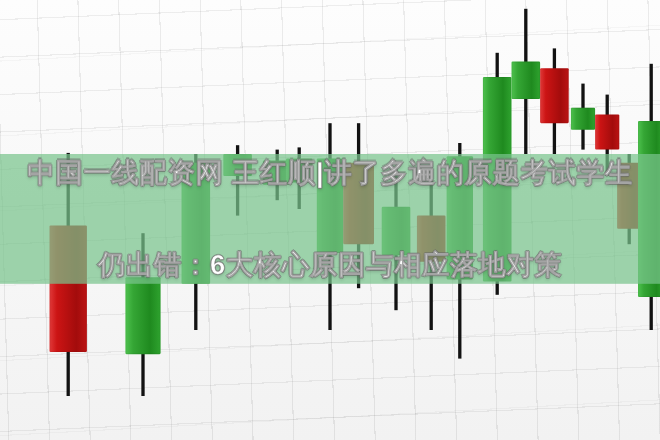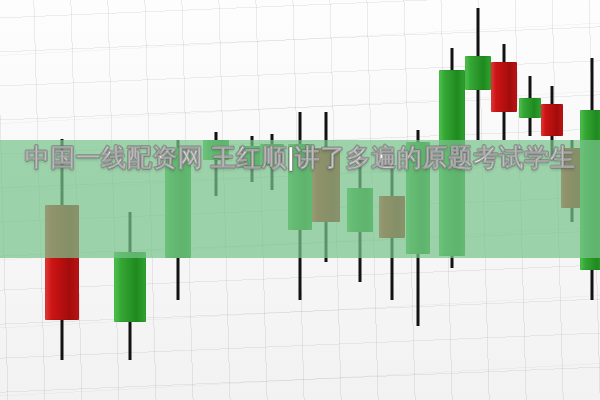--- a/index.html
+++ b/index.html
@@ -187,15 +187,16 @@
       <div class="candle" style="left: 580px; width: 24px;">
         <div class="wick" style="top: 58px; height: 242px;"></div>
         <div class="body up" style="top: 110px; height: 160px;"></div>
       </div>
     </div>
 
   <div id="band" style="top: 140px; height: 118px;"></div>
 
   <div id="headline" style="top: 140px; height: 118px;">
     <div class="line">中国一线配资网 王红顺|讲了多遍的原题考试学生</div>
+    <div class="line">仍出错：6大核心原因与相应落地对策</div>
   </div>
 
 </div>
 
 </body></html>

